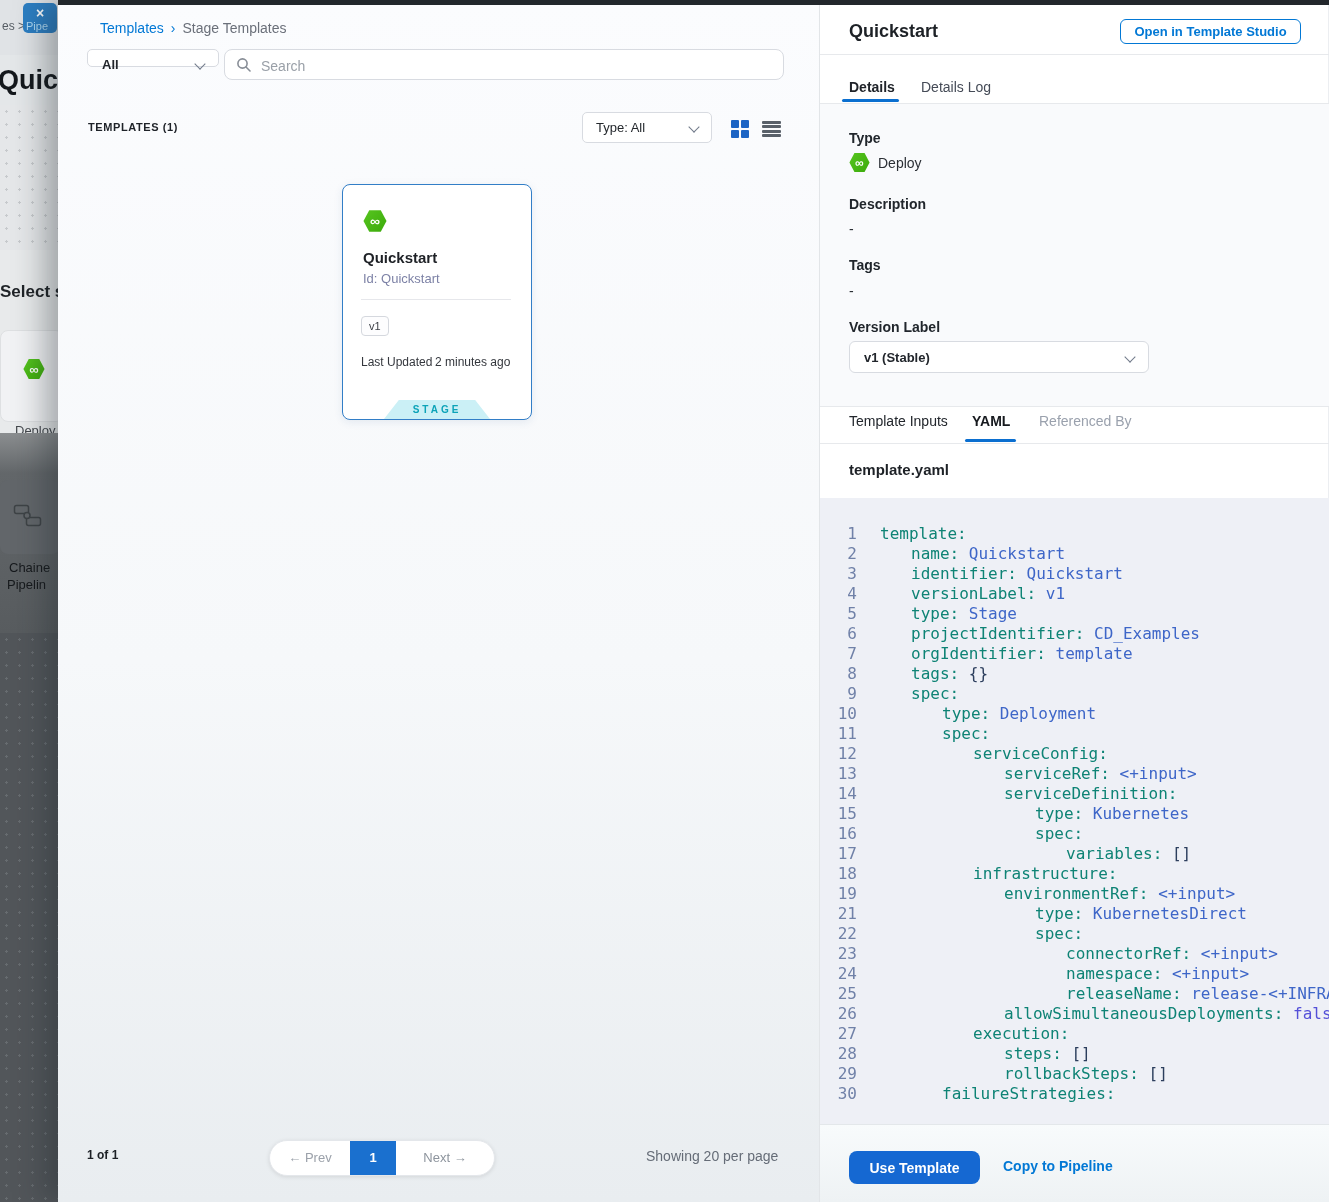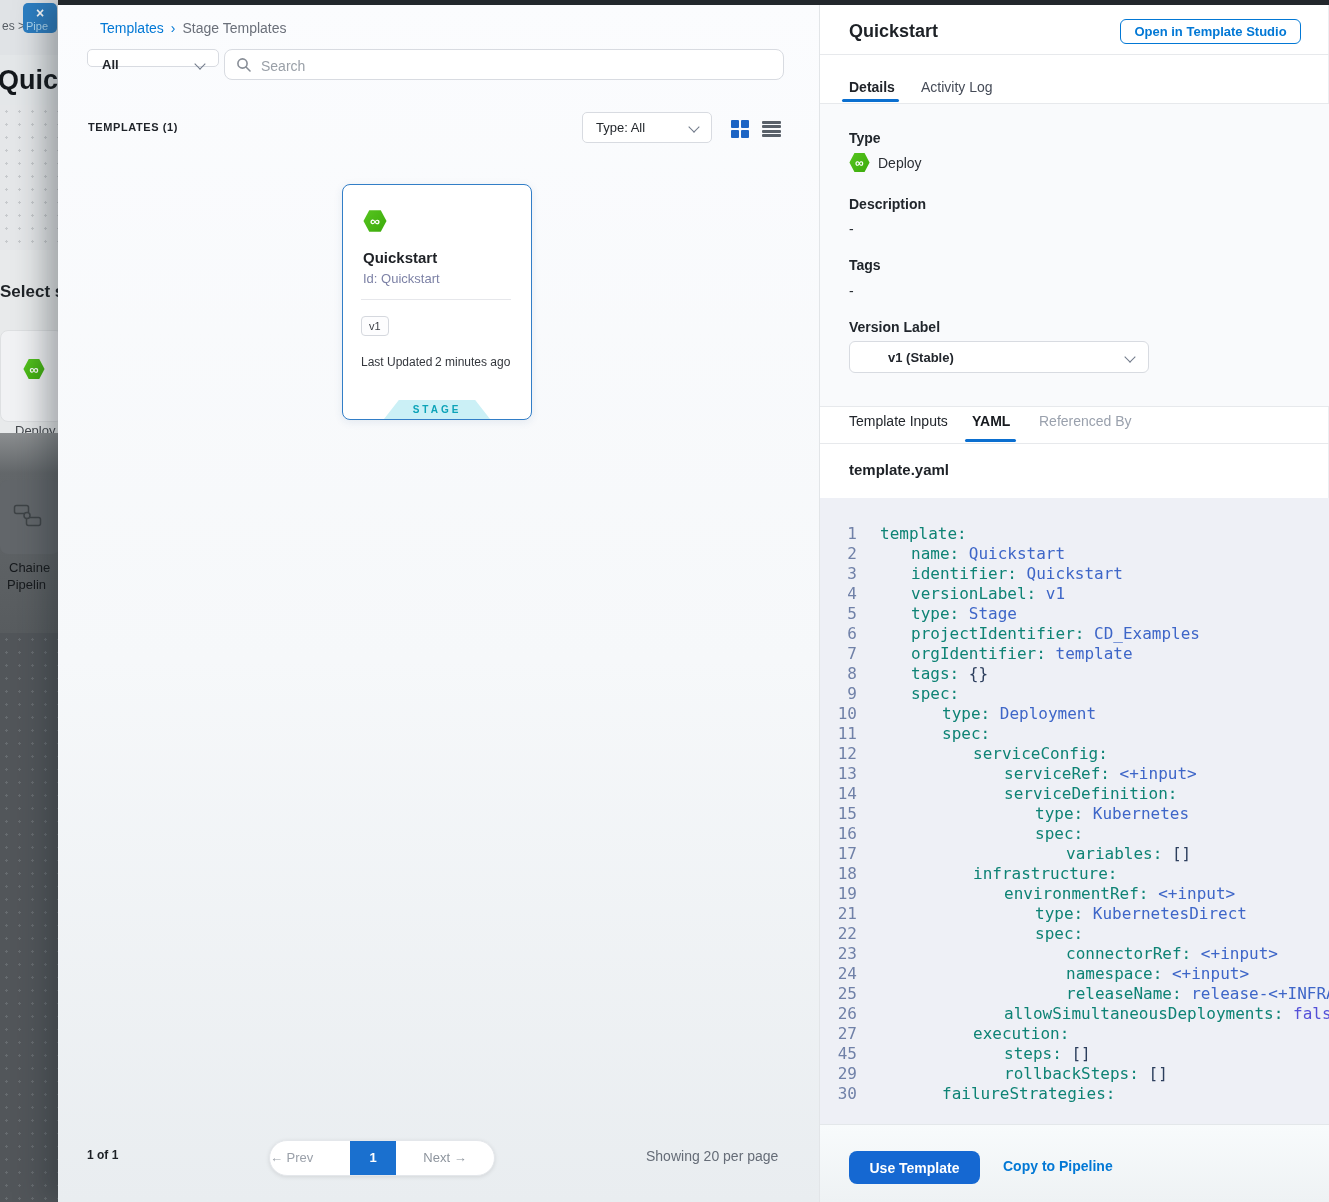--- a/index.html
+++ b/index.html
@@ -77,41 +77,41 @@
   #card-lu-label{position:absolute;left:18px;top:170px;font-size:12px;color:#34373d;}
   #card-lu-value{position:absolute;left:92px;top:170px;font-size:12px;color:#34373d;}
   #card-ribbon{position:absolute;left:50%;bottom:0;transform:translateX(-50%);width:106px;height:19px;
                background:#cbf0f6;clip-path:polygon(14% 0,86% 0,100% 100%,0 100%);
                text-align:center;line-height:20px;font-size:10px;font-weight:700;letter-spacing:3px;color:#0da3b8;}
 
   
   #pg-summary{left:29px;top:1148px;font-size:12px;font-weight:700;color:#1c2025;}
   #pill{left:211px;top:1140px;width:226px;height:36px;background:#fff;border:1px solid #e4e7eb;border-radius:18px;
         box-shadow:0 1px 4px rgba(0,0,0,.10);display:flex;overflow:hidden;box-sizing:border-box;}
-  #pill .prev{width:80px;line-height:34px;font-size:13px;color:#9ba1aa;cursor:pointer;}
+  #pill .prev{width:80px;text-align:center;line-height:34px;font-size:13px;color:#9ba1aa;cursor:pointer;}
   #pill .page{width:46px;text-align:center;line-height:34px;font-size:13px;font-weight:600;color:#fff;background:#1a70cf;cursor:pointer;}
   #pill .next{flex:1;text-align:center;line-height:34px;font-size:13px;color:#8d949d;cursor:pointer;}
   #pg-showing{left:588px;top:1148px;font-size:14px;color:#656c77;}
 
   
   #panel{left:819px;top:0;width:510px;height:1202px;background:#fff;border-left:1px solid #e2e5e8;
          border-right:1px solid #eceef1;box-sizing:border-box;z-index:10;}
   #p-title{left:29px;top:21px;font-size:18px;font-weight:700;color:#1d2126;}
   #open-studio{left:300px;top:19px;width:181px;height:25px;border:1.5px solid #0278d5;border-radius:6px;
                text-align:center;line-height:23px;font-size:13px;font-weight:700;color:#0278d5;cursor:pointer;box-sizing:border-box;background:#fff;}
   .hdiv{height:1px;background:#e7e9ec;}
   #tab-details{left:29px;top:79px;font-size:14px;font-weight:600;color:#20242a;cursor:pointer;}
   #tab-underline{left:22px;top:99px;width:57px;height:3px;background:#0b6fd0;border-radius:2px;}
   #tab-activity{left:101px;top:79px;font-size:14px;color:#454b57;cursor:pointer;}
   #details-bg{left:0;top:104px;width:510px;height:302px;background:#f9fafc;}
   .dlabel{font-size:14px;font-weight:600;color:#21262c;}
   .dvalue{font-size:14px;color:#2b2f35;}
   #d-type-icon{left:29px;top:152px;width:21px;height:21px;font-size:12px;}
   #version-select{left:29px;top:341px;width:300px;height:32px;border-radius:6px;}
-  #version-select .val{position:absolute;left:14px;top:0;line-height:31px;font-size:13px;font-weight:600;color:#22262c;margin-left:24px;}
+  #version-select .val{position:absolute;left:14px;top:0;line-height:31px;font-size:13px;font-weight:600;color:#22262c;}
   #st-inputs{left:29px;top:413px;font-size:14px;font-weight:500;color:#22262c;cursor:pointer;}
   #st-yaml{left:152px;top:413px;font-size:14px;font-weight:700;color:#16191e;cursor:pointer;}
   #st-underline{left:145px;top:439px;width:51px;height:3px;background:#0b6fd0;border-radius:2px;}
   #st-ref{left:219px;top:413px;font-size:14px;color:#9aa1ad;cursor:pointer;}
   #file-name{left:29px;top:461px;font-size:15px;font-weight:700;color:#1d2126;}
 
   
   #code{left:0;top:498px;width:510px;height:626px;background:#eef0f6;overflow:hidden;
         font-family:"DejaVu Sans Mono",monospace;font-size:16px;padding-top:26px;box-sizing:border-box;}
   .yline{position:relative;height:20px;line-height:20px;white-space:pre;}
@@ -235,21 +235,21 @@
     <span class="abs nowrap" id="pg-showing">Showing 20 per page</span>
   </div>
 
   <div class="abs" id="panel">
     <span class="abs nowrap" id="p-title">Quickstart</span>
     <div class="abs" id="open-studio">Open in Template Studio</div>
     <div class="abs hdiv" style="left:0;top:54px;width:510px;"></div>
 
     <span class="abs nowrap" id="tab-details">Details</span>
     <div class="abs" id="tab-underline"></div>
-    <span class="abs nowrap" id="tab-activity">Activity Log</span>
+    <span class="abs nowrap" id="tab-activity">Details Log</span>
     <div class="abs hdiv" style="left:0;top:103px;width:510px;"></div>
 
     <div class="abs" id="details-bg"></div>
     <span class="abs dlabel nowrap" style="left:29px;top:130px;">Type</span>
     <div class="abs hex" id="d-type-icon">
         <span>∞</span>
       </div>
     <span class="abs dvalue nowrap" style="left:58px;top:155px;">Deploy</span>
     <span class="abs dlabel nowrap" style="left:29px;top:196px;">Description</span>
     <span class="abs dvalue nowrap" style="left:29px;top:221px;">-</span>
@@ -290,21 +290,21 @@
         <div class="yline"><span class="ynum">17</span><span class="yguide" style="left: 66px;"></span><span class="yguide" style="left: 97px;"></span><span class="yguide" style="left: 128px;"></span><span class="yguide" style="left: 159px;"></span><span class="yguide" style="left: 190px;"></span><span class="yguide" style="left: 221px;"></span><span class="ytext" style="padding-left: 186px;"><span class="yk">variables:</span><span class="ybr"> []</span></span></div>
         <div class="yline"><span class="ynum">18</span><span class="yguide" style="left: 66px;"></span><span class="yguide" style="left: 97px;"></span><span class="yguide" style="left: 128px;"></span><span class="ytext" style="padding-left: 93px;"><span class="yk">infrastructure:</span></span></div>
         <div class="yline"><span class="ynum">19</span><span class="yguide" style="left: 66px;"></span><span class="yguide" style="left: 97px;"></span><span class="yguide" style="left: 128px;"></span><span class="yguide" style="left: 159px;"></span><span class="ytext" style="padding-left: 124px;"><span class="yk">environmentRef:</span><span class="yv"> &lt;+input&gt;</span></span></div>
         <div class="yline"><span class="ynum">21</span><span class="yguide" style="left: 66px;"></span><span class="yguide" style="left: 97px;"></span><span class="yguide" style="left: 128px;"></span><span class="yguide" style="left: 159px;"></span><span class="yguide" style="left: 190px;"></span><span class="ytext" style="padding-left: 155px;"><span class="yk">type:</span><span class="yv"> KubernetesDirect</span></span></div>
         <div class="yline"><span class="ynum">22</span><span class="yguide" style="left: 66px;"></span><span class="yguide" style="left: 97px;"></span><span class="yguide" style="left: 128px;"></span><span class="yguide" style="left: 159px;"></span><span class="yguide" style="left: 190px;"></span><span class="ytext" style="padding-left: 155px;"><span class="yk">spec:</span></span></div>
         <div class="yline"><span class="ynum">23</span><span class="yguide" style="left: 66px;"></span><span class="yguide" style="left: 97px;"></span><span class="yguide" style="left: 128px;"></span><span class="yguide" style="left: 159px;"></span><span class="yguide" style="left: 190px;"></span><span class="yguide" style="left: 221px;"></span><span class="ytext" style="padding-left: 186px;"><span class="yk">connectorRef:</span><span class="yv"> &lt;+input&gt;</span></span></div>
         <div class="yline"><span class="ynum">24</span><span class="yguide" style="left: 66px;"></span><span class="yguide" style="left: 97px;"></span><span class="yguide" style="left: 128px;"></span><span class="yguide" style="left: 159px;"></span><span class="yguide" style="left: 190px;"></span><span class="yguide" style="left: 221px;"></span><span class="ytext" style="padding-left: 186px;"><span class="yk">namespace:</span><span class="yv"> &lt;+input&gt;</span></span></div>
         <div class="yline"><span class="ynum">25</span><span class="yguide" style="left: 66px;"></span><span class="yguide" style="left: 97px;"></span><span class="yguide" style="left: 128px;"></span><span class="yguide" style="left: 159px;"></span><span class="yguide" style="left: 190px;"></span><span class="yguide" style="left: 221px;"></span><span class="ytext" style="padding-left: 186px;"><span class="yk">releaseName:</span><span class="yv"> release-&lt;+INFRA_KEY&gt;</span></span></div>
         <div class="yline"><span class="ynum">26</span><span class="yguide" style="left: 66px;"></span><span class="yguide" style="left: 97px;"></span><span class="yguide" style="left: 128px;"></span><span class="yguide" style="left: 159px;"></span><span class="ytext" style="padding-left: 124px;"><span class="yk">allowSimultaneousDeployments:</span><span class="yb"> false</span></span></div>
         <div class="yline"><span class="ynum">27</span><span class="yguide" style="left: 66px;"></span><span class="yguide" style="left: 97px;"></span><span class="yguide" style="left: 128px;"></span><span class="ytext" style="padding-left: 93px;"><span class="yk">execution:</span></span></div>
-        <div class="yline"><span class="ynum">45</span><span class="yguide" style="left: 66px;"></span><span class="yguide" style="left: 97px;"></span><span class="yguide" style="left: 128px;"></span><span class="yguide" style="left: 159px;"></span><span class="ytext" style="padding-left: 124px;"><span class="yk">steps:</span><span class="ybr"> []</span></span></div>
+        <div class="yline"><span class="ynum">28</span><span class="yguide" style="left: 66px;"></span><span class="yguide" style="left: 97px;"></span><span class="yguide" style="left: 128px;"></span><span class="yguide" style="left: 159px;"></span><span class="ytext" style="padding-left: 124px;"><span class="yk">steps:</span><span class="ybr"> []</span></span></div>
         <div class="yline"><span class="ynum">29</span><span class="yguide" style="left: 66px;"></span><span class="yguide" style="left: 97px;"></span><span class="yguide" style="left: 128px;"></span><span class="yguide" style="left: 159px;"></span><span class="ytext" style="padding-left: 124px;"><span class="yk">rollbackSteps:</span><span class="ybr"> []</span></span></div>
         <div class="yline"><span class="ynum">30</span><span class="yguide" style="left: 66px;"></span><span class="yguide" style="left: 97px;"></span><span class="ytext" style="padding-left: 62px;"><span class="yk">failureStrategies:</span></span></div>
       </div>
 
     <div class="abs" id="footer">
       <button id="use-template">Use Template</button>
       <span id="copy-pipeline" class="nowrap">Copy to Pipeline</span>
     </div>
   </div>
 

